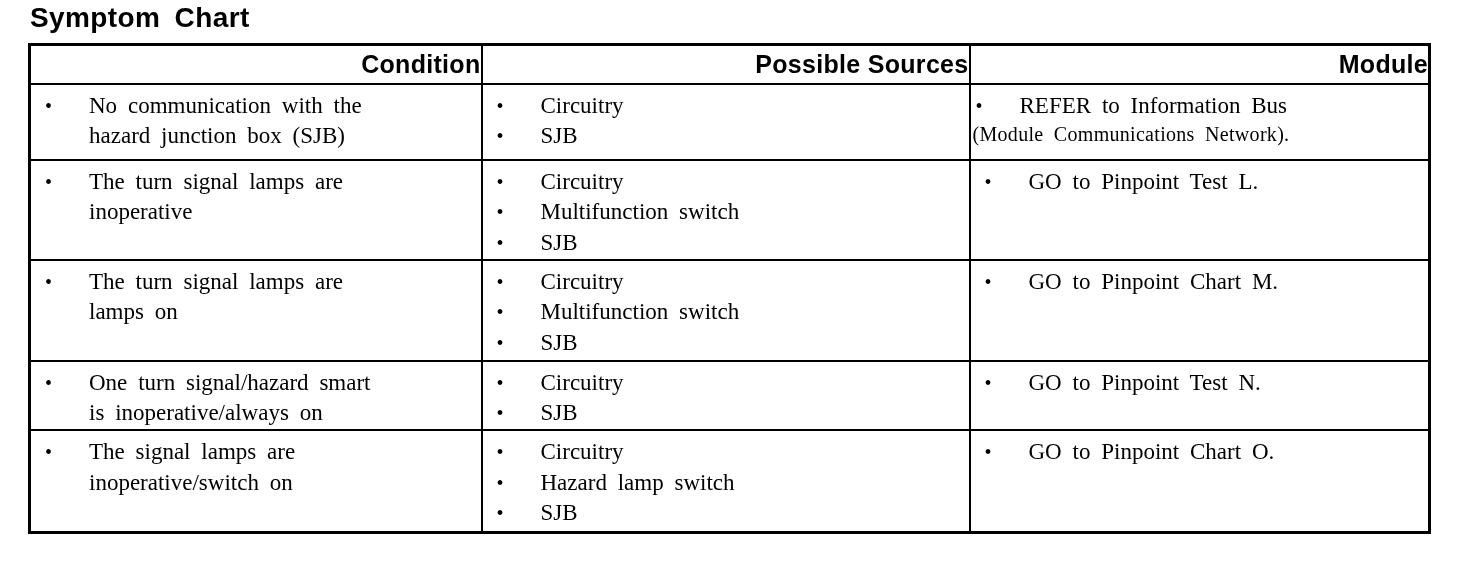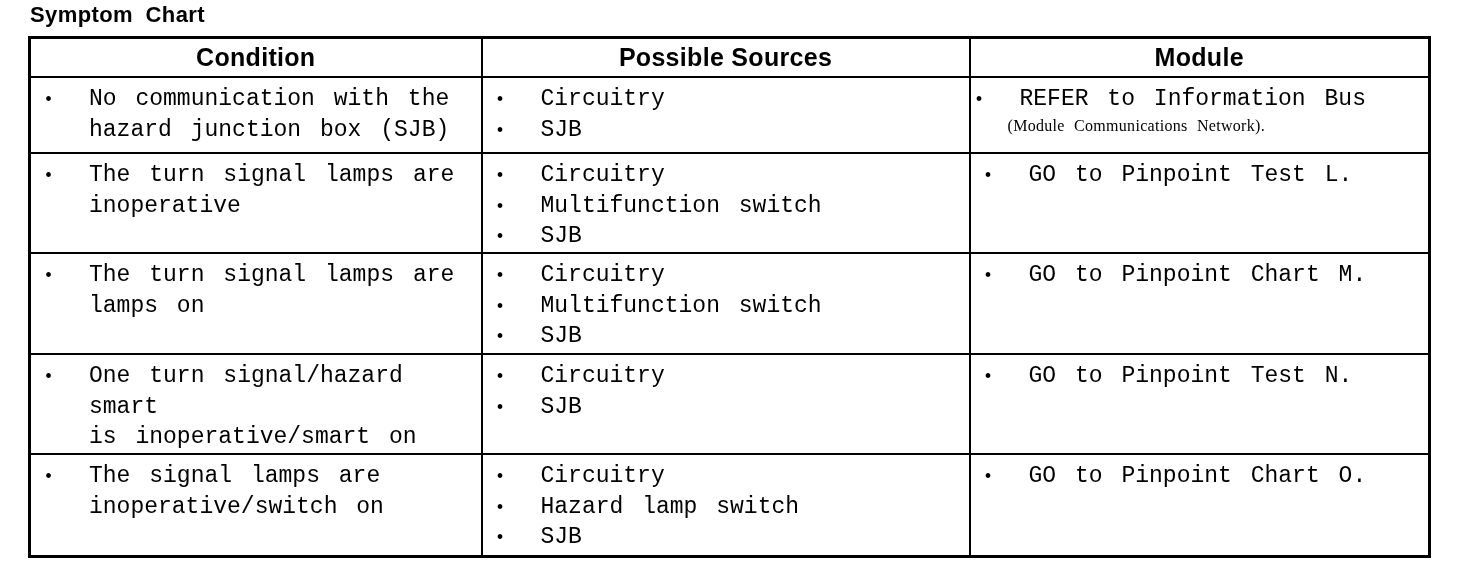--- a/index.html
+++ b/index.html
@@ -10,21 +10,21 @@
   }
   body {
     width: 1472px;
     height: 566px;
     font-family: "Liberation Serif", serif;
     overflow: hidden;
   }
   .doc-title {
     font-family: "Liberation Sans", sans-serif;
     font-weight: bold;
-    font-size: 22px;
+    font-size: 28px;
     letter-spacing: 0.4px;
     word-spacing: 6px;
     margin: 3px 0 9px 30px;
     line-height: 1.1;
   }
   table.symptom-table {
     border-collapse: collapse;
     table-layout: fixed;
     margin-left: 28px;
     width: 1400px;
@@ -34,21 +34,21 @@
     border: 2px solid #000;
     padding: 0;
     vertical-align: top;
   }
   th {
     font-family: "Liberation Sans", sans-serif;
     font-weight: bold;
     font-size: 25px;
     letter-spacing: 0.3px;
     height: 37px;
-    text-align: center;
+    text-align: right;
     vertical-align: middle;
   }
   td {
     font-size: 23px;
     word-spacing: 0.22em;
     line-height: 1.33;
   }
   tr.r1 td { height: 74px; }
   tr.r2 td { height: 98px; }
   tr.r3 td { height: 99px; }
@@ -60,28 +60,27 @@
     align-items: flex-start;
     padding-left: 14px;
     padding-right: 4px;
   }
   .bullet {
     flex: 0 0 44px;
     width: 44px;
     font-size: 20px;
     line-height: 1.5;
   }
-  .li-text { flex: 1 1 auto; font-family: Liberation Mono, monospace; }
+  .li-text { flex: 1 1 auto; }
   .action-first .li { padding-left: 5px; }
   .overflow-line {
     padding: 0 1px 0 2px;
-    font-size: 16px;
+    font-size: 20px;
     letter-spacing: 0.3px;
     white-space: nowrap;
-    margin-left: 35px;
   }
 </style>
 </head>
 <body>
 
 <div class="doc-title">Symptom Chart</div>
 
 <table class="symptom-table">
   <colgroup>
     <col style="width:452px">
@@ -208,21 +207,21 @@
       </td>
     </tr>
 
     <tr class="r4">
       <td>
         <div class="cell-pad">
           <div class="li">
             <span class="bullet">•</span>
             <span class="li-text">
               <span>One turn signal/hazard smart</span><br>
-              <span>is inoperative/smart on</span>
+              <span>is inoperative/always on</span>
             </span>
           </div>
         </div>
       </td>
       <td>
         <div class="cell-pad">
           <div class="li">
             <span class="bullet">•</span>
             <span class="li-text">Circuitry</span>
           </div>

